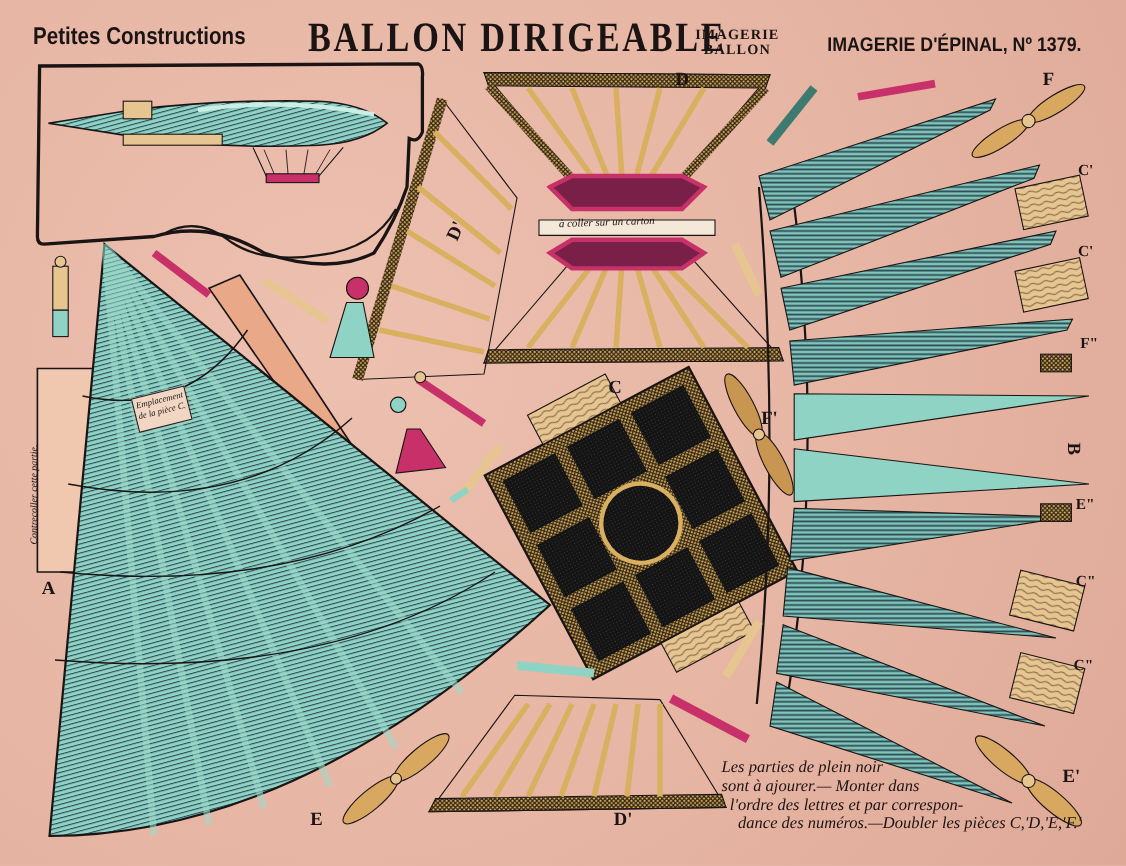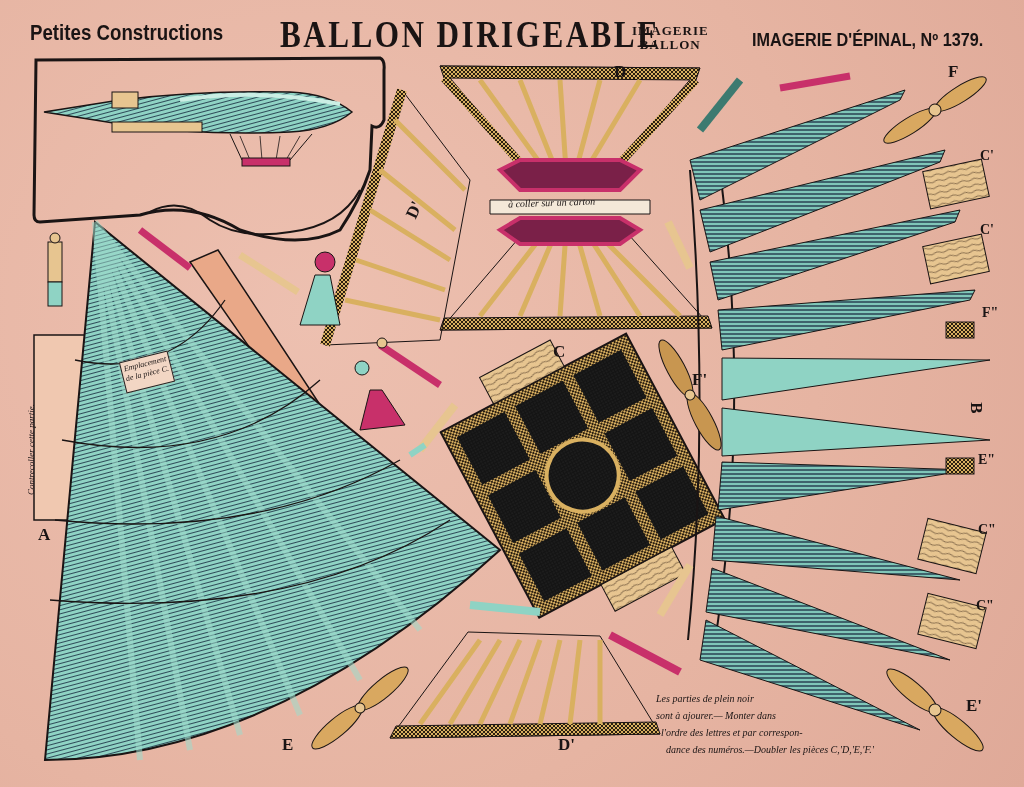--- a/index.html
+++ b/index.html
@@ -5,21 +5,21 @@
   html,body{margin:0;padding:0;}
   body{width:1024px;height:787px;overflow:hidden;background:#e9b9a8;position:relative;font-family:"Liberation Serif","DejaVu Serif",serif;color:#1a1414;}
   .sheet{position:absolute;left:0;top:0;width:1024px;height:787px;background:
     radial-gradient(circle at 30% 40%, #edc0b0 0%, #e6b4a2 60%, #dfa998 100%);}
   .txt{position:absolute;white-space:nowrap;}
   .hdr-left{left:30px;top:20px;font-family:"Liberation Sans Narrow","Liberation Sans",sans-serif;font-weight:bold;font-size:22px;transform:scaleX(0.85);transform-origin:left;letter-spacing:0px;}
   .hdr-title{left:280px;top:12px;font-family:"Liberation Serif",serif;font-weight:bold;font-size:38px;letter-spacing:3px;transform:scaleX(0.82);transform-origin:left;}
   .hdr-sub{left:632px;top:24px;font-size:13px;font-weight:bold;text-align:center;line-height:14px;letter-spacing:1px;}
   .hdr-right{left:752px;top:30px;font-family:"Liberation Sans",sans-serif;font-weight:bold;font-size:18px;transform:scaleX(0.9);transform-origin:left;}
   .letter{position:absolute;font-weight:bold;font-size:17px;font-family:"Liberation Serif",serif;}
-  .note{left:656px;top:690px;font-style:italic;font-size:10px;line-height:17px;white-space:pre;}
+  .note{left:656px;top:690px;font-style:italic;font-size:15px;line-height:17px;white-space:pre;}
   .sideways{left:26px;top:395px;font-style:italic;font-size:9px;transform:rotate(-90deg) translate(-100px,0);transform-origin:left top;position:absolute;width:120px;}
   .label-box{position:absolute;left:122px;top:356px;width:48px;height:28px;background:#f2d6c4;border:1px solid #222;font-size:8px;font-style:italic;text-align:center;line-height:10px;padding-top:2px;transform:rotate(-14deg);}
   .coller{position:absolute;left:508px;top:197px;font-size:10px;font-style:italic;transform:rotate(-2deg);}
   svg{position:absolute;left:0;top:0;}
 </style>
 </head>
 <body>
 
 <div class="sheet"></div>
 

